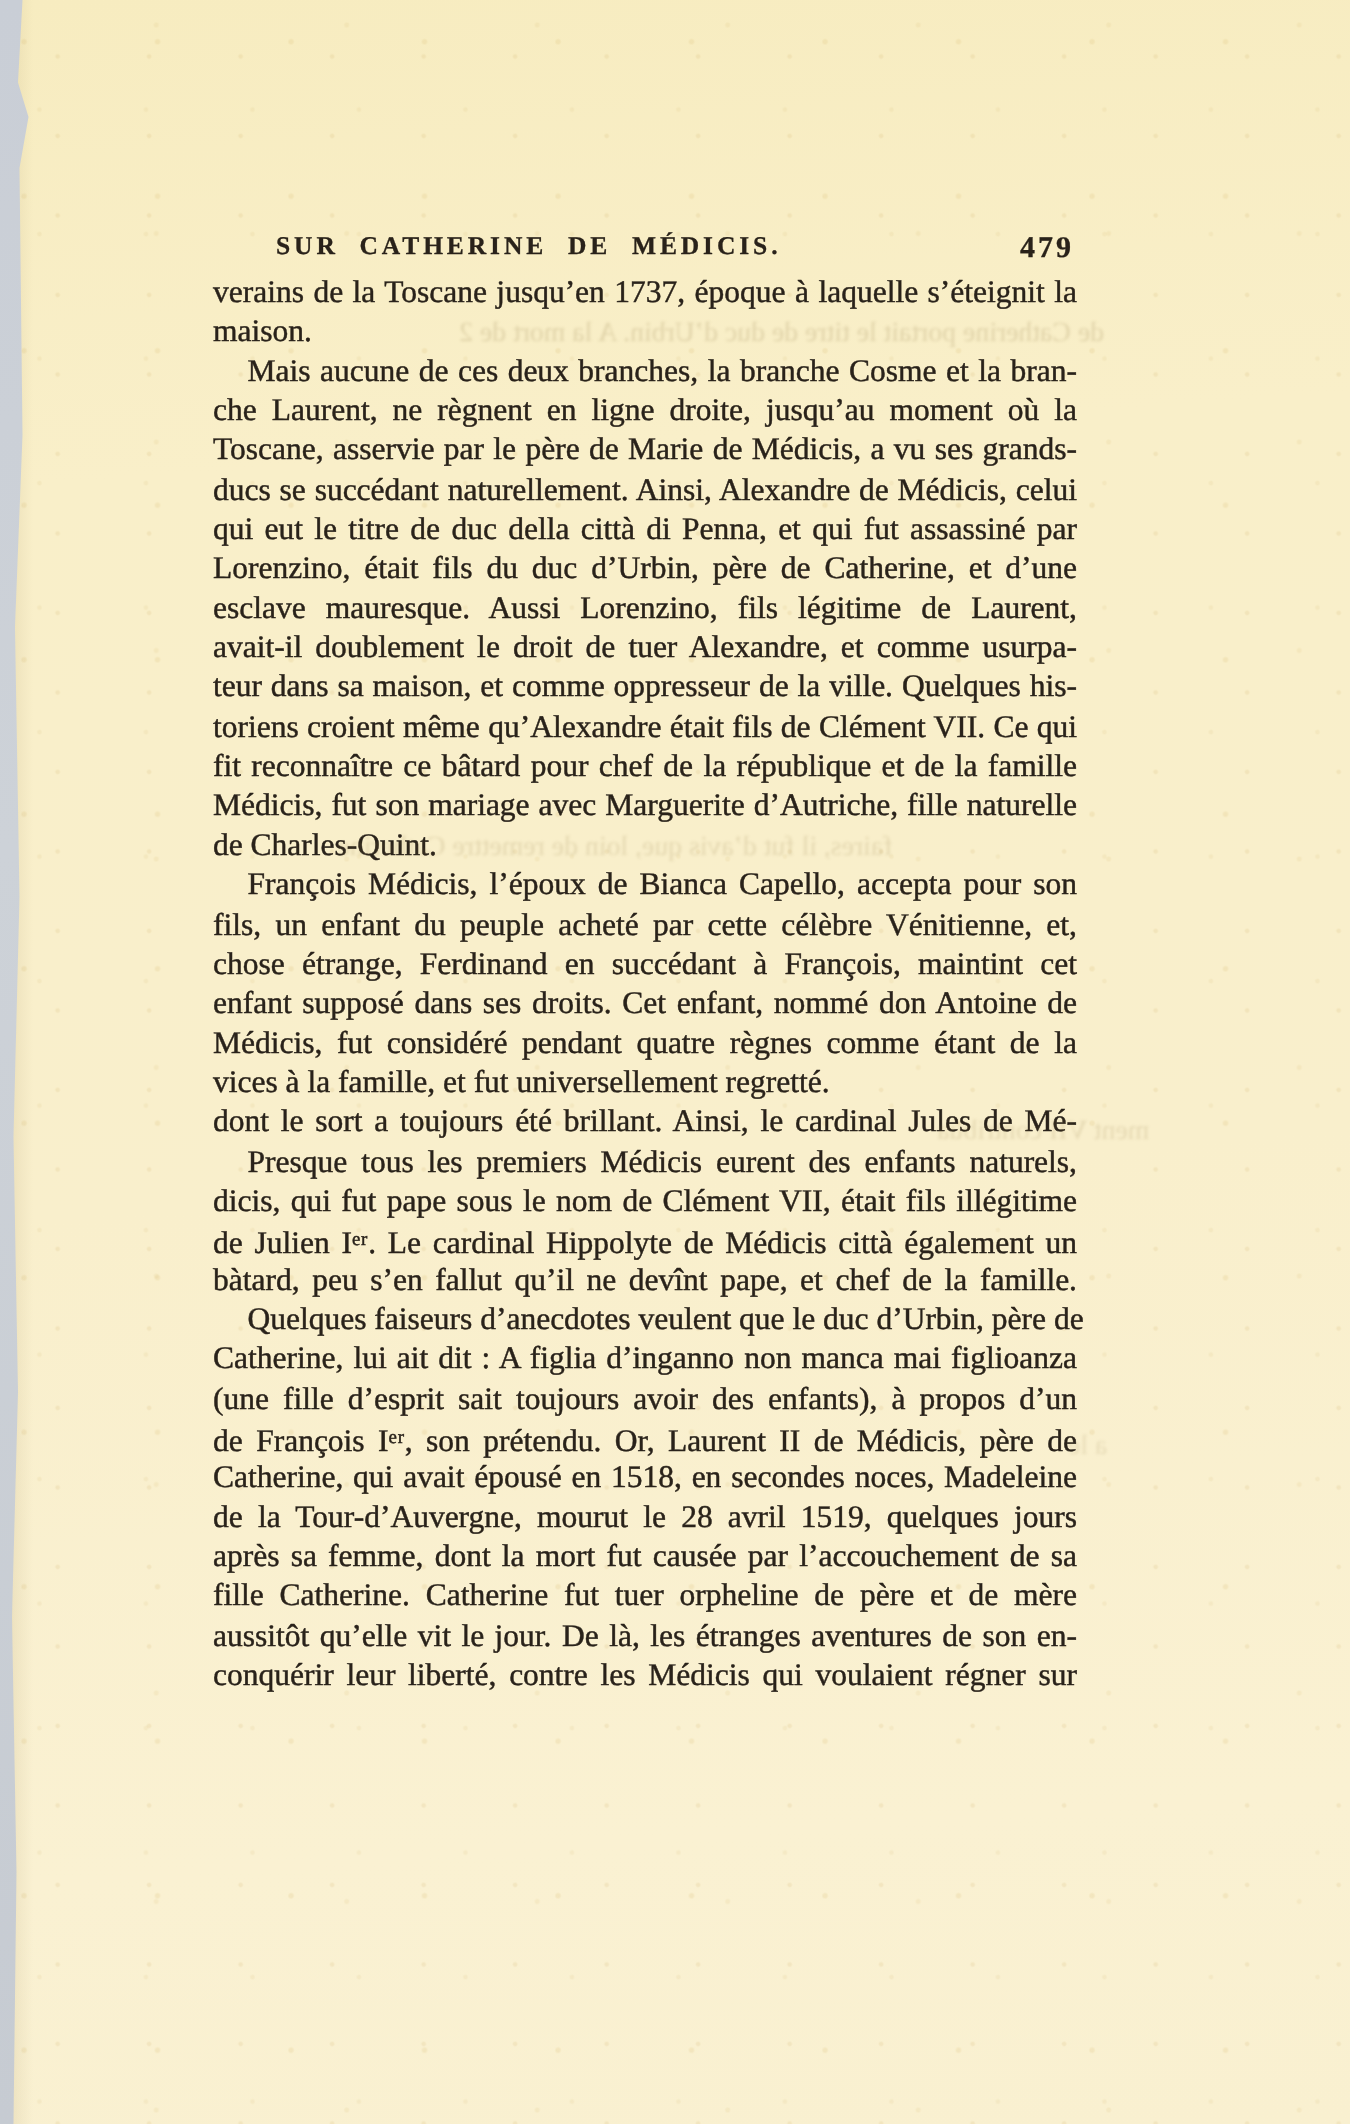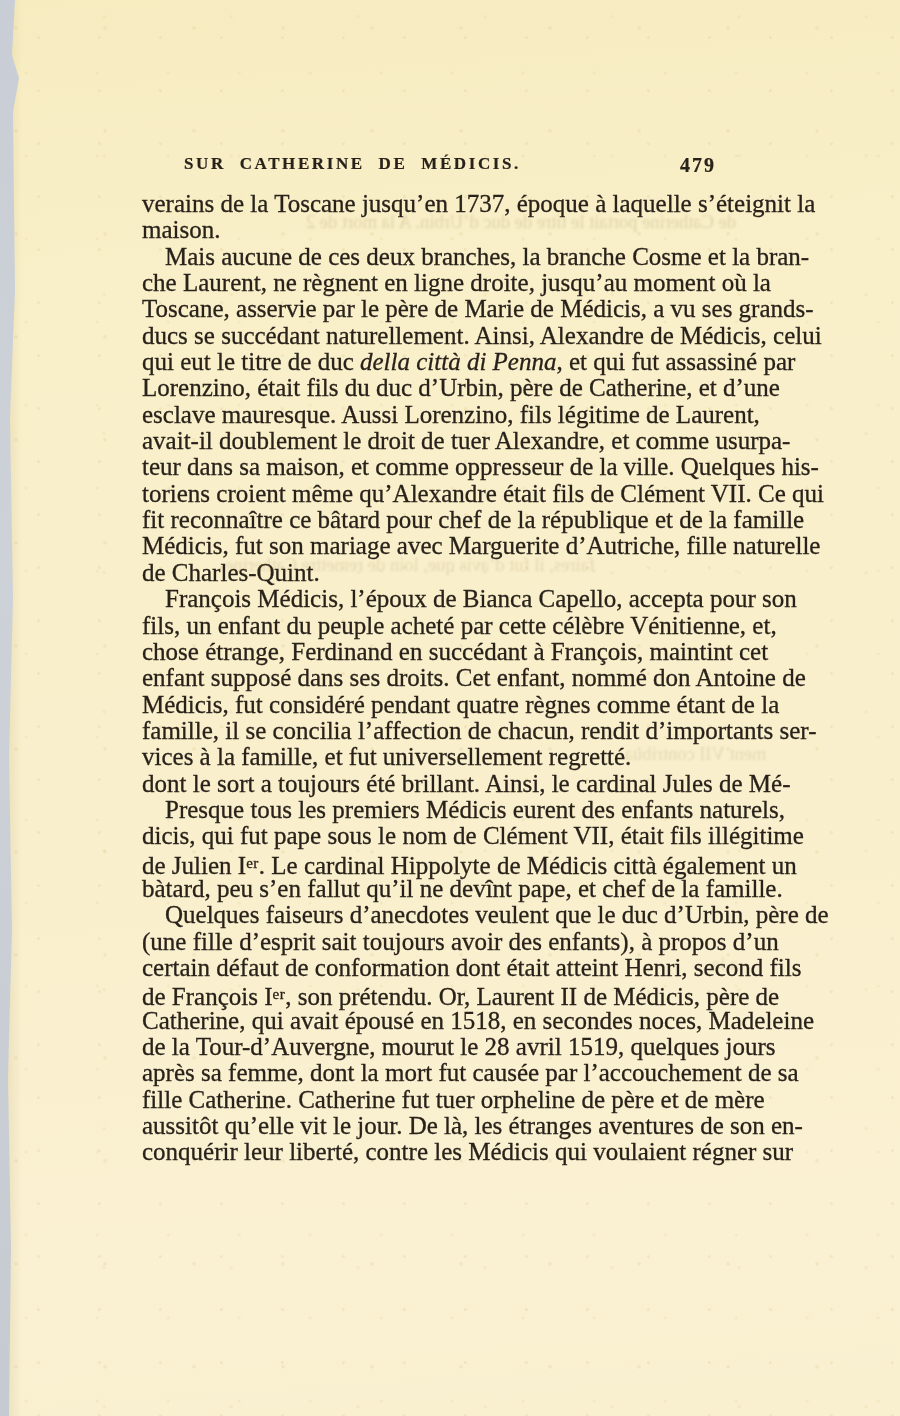--- a/index.html
+++ b/index.html
@@ -35,32 +35,32 @@
     font-weight:bold;font-size:17px;letter-spacing:2.6px;word-spacing:7px;
     -webkit-text-stroke:0.2px #29221a;
     padding-left:42px;
   }
   .page-number{
     position:absolute;right:2px;top:0;
     font-weight:bold;font-size:20px;letter-spacing:2px;
     -webkit-text-stroke:0.2px #29221a;
   }
   .body-text{
-    position:absolute;left:142px;top:191px;width:576px;
-    color:#29221a;font-size:25px;
+    position:absolute;left:142px;top:181px;width:576px;
+    color:#29221a;font-size:21px;
     -webkit-text-stroke:0.30px #2b241c;
   }
   .line{
     line-height:26.35px;height:26.35px;
     text-align:justify;text-align-last:justify;
     white-space:nowrap;
   }
   .line.end{text-align-last:left;}
   .line.indent{padding-left:23px;}
-  .it{font-style:italic;}
+  .it{}
   .sup{font-size:0.60em;vertical-align:0.42em;letter-spacing:0.5px;margin-top:48px;}
   .ghost{
     position:absolute;
     transform:scaleX(-1);
     color:rgba(146,124,72,0.48);
     filter:blur(1.1px);
     font-size:18.5px;line-height:24px;
     text-align:center;
     pointer-events:none;
     -webkit-text-stroke:0;
@@ -95,34 +95,33 @@
         <div class="line"><span>fit reconnaître ce bâtard pour chef de la république et de la famille</span></div>
         <div class="line"><span>Médicis, fut son mariage avec Marguerite d’Autriche, fille naturelle</span></div>
         <div class="line end"><span>de Charles-Quint.</span></div>
       </div>
       <div>
         <div class="line indent"><span>François Médicis, l’époux de Bianca Capello, accepta pour son</span></div>
         <div class="line"><span>fils, un enfant du peuple acheté par cette célèbre Vénitienne, et,</span></div>
         <div class="line"><span>chose étrange, Ferdinand en succédant à François, maintint cet</span></div>
         <div class="line"><span>enfant supposé dans ses droits. Cet enfant, nommé don Antoine de</span></div>
         <div class="line"><span>Médicis, fut considéré pendant quatre règnes comme étant de la</span></div>
-        <div class="line"><span>famille, il se concilia l’affection de chacun, rendit d’importants ser-</span></div>
         <div class="line end"><span>vices à la famille, et fut universellement regretté.</span></div>
       </div>
       <div>
         <div class="line"><span>dont le sort a toujours été brillant. Ainsi, le cardinal Jules de Mé-</span></div>
         <div class="line indent"><span>Presque tous les premiers Médicis eurent des enfants naturels,</span></div>
         <div class="line"><span>dicis, qui fut pape sous le nom de Clément VII, était fils illégitime</span></div>
         <div class="line"><span>de Julien I</span><span class="sup">er</span><span>. Le cardinal Hippolyte de Médicis città également un</span></div>
         <div class="line"><span>bàtard, peu s’en fallut qu’il ne devînt pape, et chef de la famille.</span></div>
       </div>
       <div>
         <div class="line indent"><span>Quelques faiseurs d’anecdotes veulent que le duc d’Urbin, père de</span></div>
+        <div class="line"><span>Catherine, lui ait dit : </span><span class="it">A figlia d’inganno non manca mai figlioanza</span></div>
         <div class="line"><span>(une fille d’esprit sait toujours avoir des enfants), à propos d’un</span></div>
-        <div class="line"><span>certain défaut de conformation dont était atteint Henri, second fils</span></div>
         <div class="line"><span>de François I</span><span class="sup">er</span><span>, son prétendu. Or, Laurent II de Médicis, père de</span></div>
         <div class="line"><span>Catherine, qui avait épousé en 1518, en secondes noces, Madeleine</span></div>
         <div class="line"><span>de la Tour-d’Auvergne, mourut le 28 avril 1519, quelques jours</span></div>
         <div class="line"><span>après sa femme, dont la mort fut causée par l’accouchement de sa</span></div>
         <div class="line"><span>fille Catherine. Catherine fut tuer orpheline de père et de mère</span></div>
         <div class="line"><span>aussitôt qu’elle vit le jour. De là, les étranges aventures de son en-</span></div>
         <div class="line"><span>conquérir leur liberté, contre les Médicis qui voulaient régner sur</span></div>
       </div>
     </div>
 

